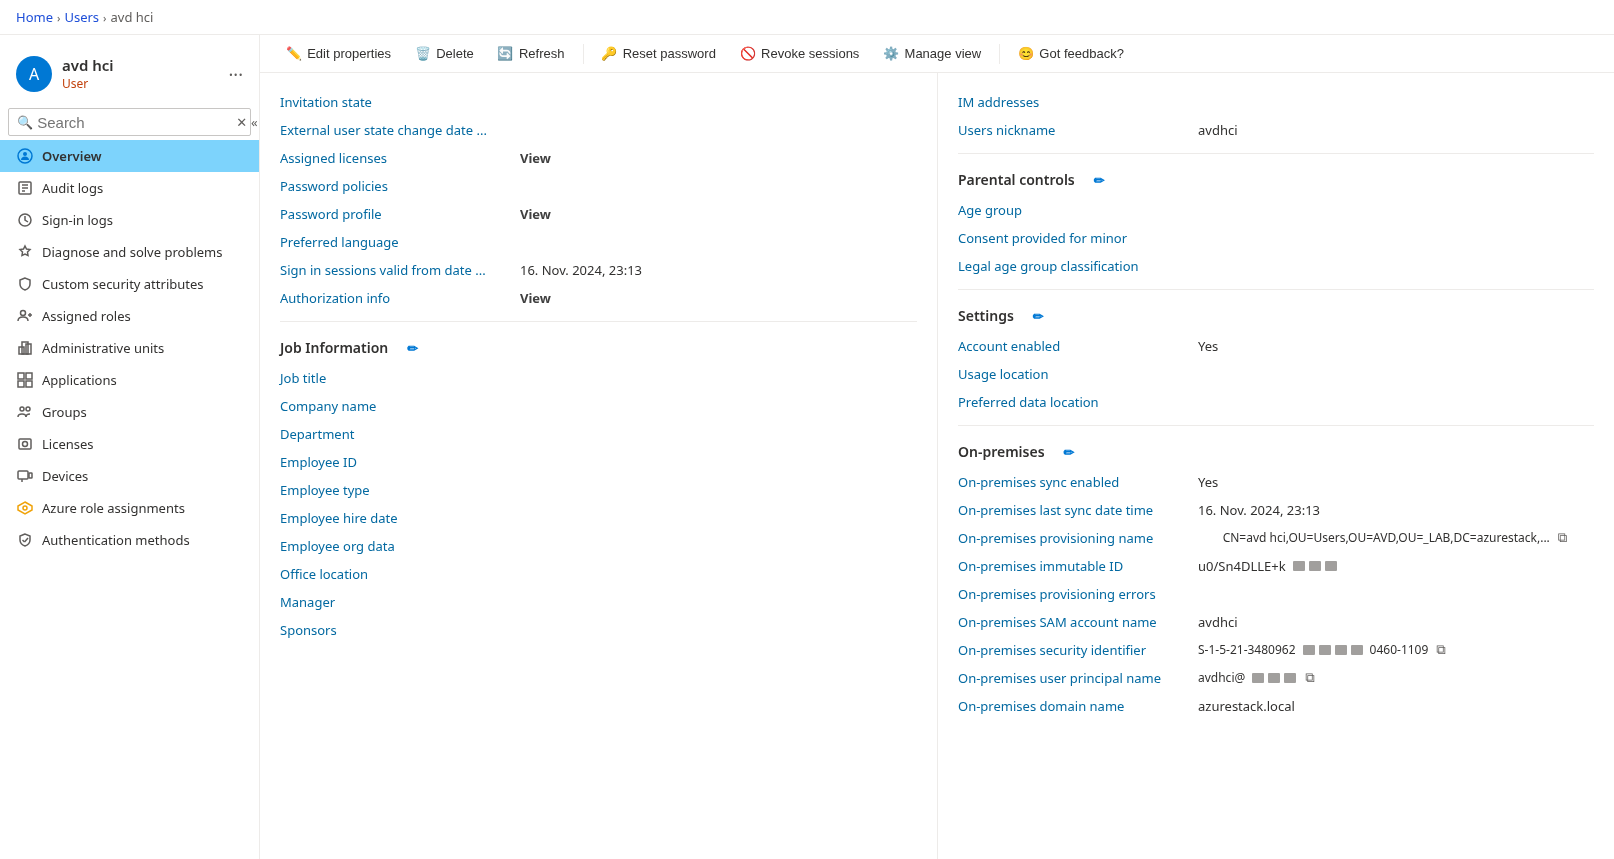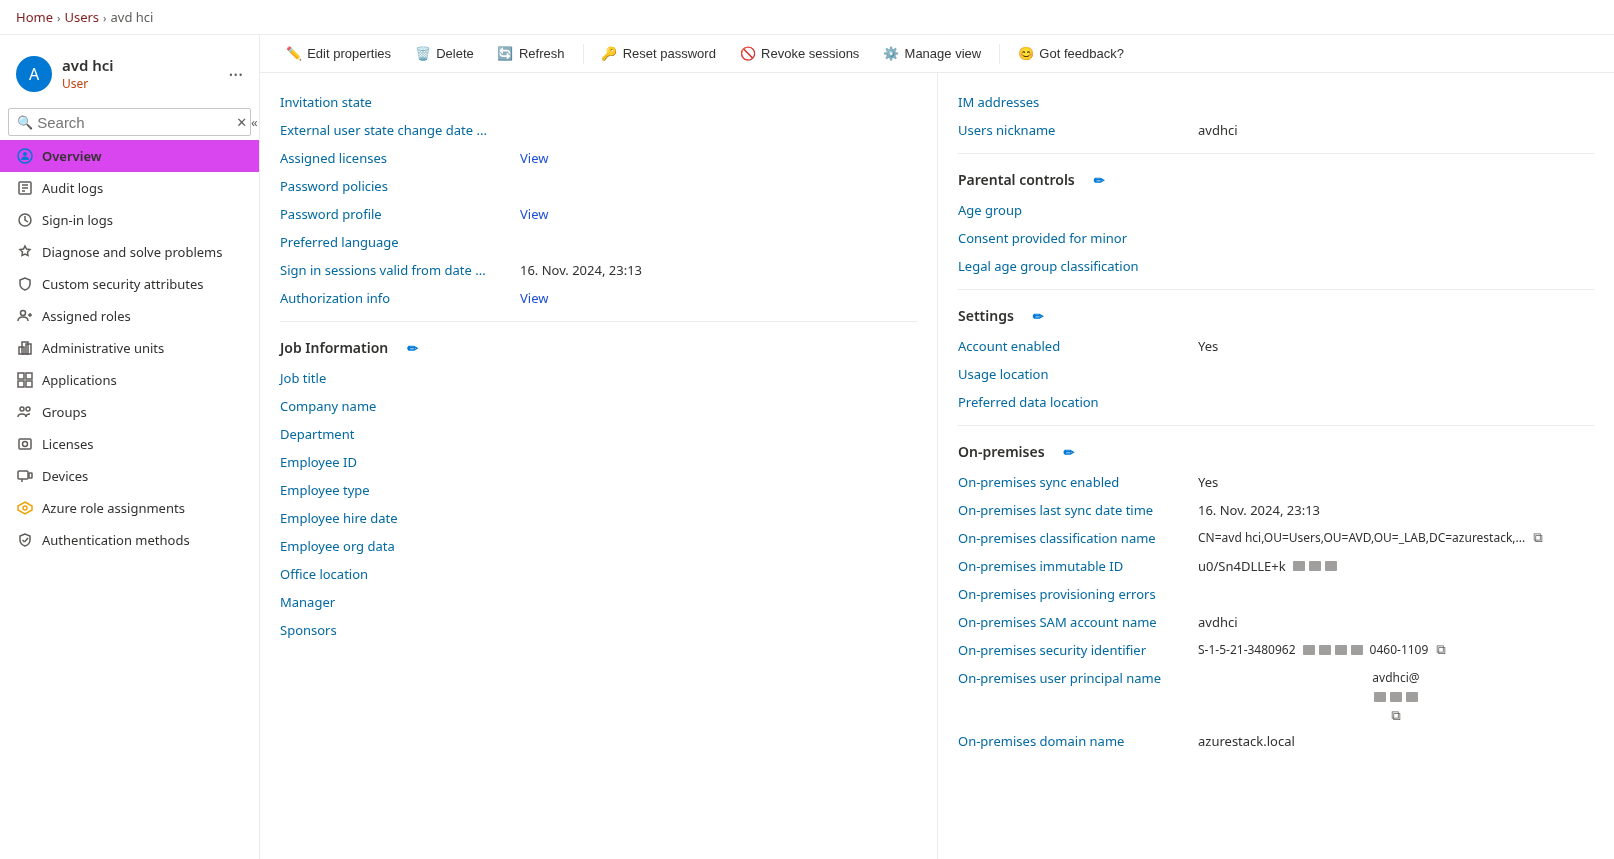--- a/index.html
+++ b/index.html
@@ -1,58 +1,58 @@
 <!DOCTYPE html>
 <html><head>
   <meta charset="utf-8">
   <style>
     * { box-sizing: border-box; margin: 0; padding: 0; }
     body { font-family: 'Segoe UI', system-ui, sans-serif; font-size: 13px; color: #323130; background: #fff; display: flex; flex-direction: column; height: 100vh; overflow: hidden; }
 
     .breadcrumb { display: flex; align-items: center; gap: 4px; padding: 8px 16px; font-size: 13px; color: #605e5c; border-bottom: 1px solid #edebe9; }
-    .breadcrumb a { color: #7f1d1d; text-decoration: none; cursor: pointer; }
+    .breadcrumb a { color: #1d4ed8; text-decoration: none; cursor: pointer; }
     .breadcrumb .sep { color: #605e5c; font-size: 11px; }
 
     .main-layout { display: flex; flex: 1; overflow: hidden; }
 
     .sidebar { width: 260px; min-width: 260px; border-right: 1px solid #edebe9; overflow-y: auto; padding: 8px 0; }
     .user-header { display: flex; align-items: center; gap: 10px; padding: 12px 16px 12px 16px; }
     .user-avatar { width: 36px; height: 36px; border-radius: 50%; background: #0078d4; display: flex; align-items: center; justify-content: center; color: #fff; font-size: 16px; flex-shrink: 0; }
     .user-info { flex: 1; }
     .user-name { font-size: 15px; font-weight: 600; color: #323130; }
     .user-role { font-size: 12px; color: #c2410c; }
     .user-more { color: #605e5c; cursor: pointer; font-size: 18px; line-height: 1; }
 
     .search-box { display: flex; align-items: center; margin: 4px 8px; border: 1px solid #c8c6c4; border-radius: 2px; padding: 4px 8px; background: #fff; }
     .search-box input { border: none; outline: none; flex: 1; font-size: 15px; color: #c2410c; }
     .search-box .search-icon { color: #605e5c; margin-right: 4px; }
     .search-box .clear-icon { color: #605e5c; cursor: pointer; margin-right: 4px; }
     .search-box .collapse-icon { color: #605e5c; cursor: pointer; }
 
     .nav-item { display: flex; align-items: center; gap: 8px; padding: 7px 16px; cursor: pointer; color: #323130; font-size: 13px; }
-    .nav-item.active { background: #d946ef; font-weight: 600; }
+    .nav-item.active { background: #7dd3fc; font-weight: 600; }
     .nav-icon { width: 18px; height: 18px; display: flex; align-items: center; justify-content: center; flex-shrink: 0; }
 
     .content-area { flex: 1; overflow-y: auto; display: flex; flex-direction: column; }
 
     .toolbar { display: flex; align-items: center; gap: 4px; padding: 6px 16px; border-bottom: 1px solid #edebe9; background: #fff; flex-shrink: 0; }
     .toolbar-btn { display: flex; align-items: center; gap: 5px; padding: 5px 10px; border: none; background: transparent; cursor: pointer; color: #323130; font-size: 13px; border-radius: 2px; }
     .toolbar-separator { width: 1px; height: 20px; background: #edebe9; margin: 0 4px; }
 
     .properties-grid { display: grid; grid-template-columns: 1fr 1fr; flex: 1; overflow-y: auto; }
     .col-section { padding: 16px 20px; }
     .col-divider { border-left: 1px solid #edebe9; }
 
     .section-header { font-size: 14px; font-weight: 600; color: #323130; margin: 16px 0 8px 0; display: flex; align-items: center; gap: 19px; }
     .section-header:first-child { margin-top: 0; }
 
     .prop-row { display: flex; align-items: flex-start; padding: 4px 0; min-height: 28px; }
     .prop-label { min-width: 240px; width: 240px; color: #0369a1; font-size: 13px; font-weight: 400; padding-right: 12px; flex-shrink: 0; }
     .prop-value { color: #323130; font-size: 13px; flex: 1; display: flex; align-items: center; gap: 6px; }
-    .prop-value a { color: #1d4ed8; text-decoration: none; cursor: pointer; }
+    .prop-value a { color: #404040; text-decoration: none; cursor: pointer; font-weight: bold; }
 
     .edit-icon { color: #0078d4; cursor: pointer; font-size: 13px; }
 
     .copy-btn { background: none; border: none; cursor: pointer; color: #605e5c; padding: 0 2px; }
 
     .masked { display: inline-flex; align-items: center; gap: 2px; }
     .mask-block { width: 12px; height: 10px; background: #a19f9d; border-radius: 1px; display: inline-block; margin: 0 1px; }
 
     .separator-row { height: 1px; background: #edebe9; margin: 8px 0; }
   </style>
@@ -402,22 +402,22 @@
         </div>
         <div class="prop-row">
           <span class="prop-label">On-premises sync enabled</span>
           <span class="prop-value">Yes</span>
         </div>
         <div class="prop-row">
           <span class="prop-label">On-premises last sync date time</span>
           <span class="prop-value">16. Nov. 2024, 23:13</span>
         </div>
         <div class="prop-row">
-          <span class="prop-label">On-premises classification name</span>
-          <span class="prop-value" style="word-break:break-all; font-size:12px;">
+          <span class="prop-label">On-premises provisioning name</span>
+          <span class="prop-value" style="word-break:break-all; font-size:12px;justify-content:center;">
             <span>CN=avd hci,OU=Users,OU=AVD,OU=_LAB,DC=azurestack,...</span>
             <button class="copy-btn" title="Copy">⧉</button>
           </span>
         </div>
         <div class="prop-row">
           <span class="prop-label">On-premises immutable ID</span>
           <span class="prop-value">
             <span>u0/Sn4DLLE+k</span>
             <span class="masked">
               <span class="mask-block"></span>
@@ -443,21 +443,21 @@
                 <span class="mask-block"></span>
                 <span class="mask-block"></span>
                 <span class="mask-block"></span>
             </span>
             <span>0460-1109</span>
             <button class="copy-btn" title="Copy">⧉</button>
           </span>
         </div>
         <div class="prop-row">
           <span class="prop-label">On-premises user principal name</span>
-          <span class="prop-value" style="font-size:12px;flex-direction:column;">
+          <span class="prop-value" style="font-size:12px;">
             <span>avdhci@</span>
             <span class="masked">
               <span class="mask-block"></span>
                 <span class="mask-block"></span>
                 <span class="mask-block"></span>
             </span>
             <button class="copy-btn" title="Copy">⧉</button>
           </span>
         </div>
         <div class="prop-row">

